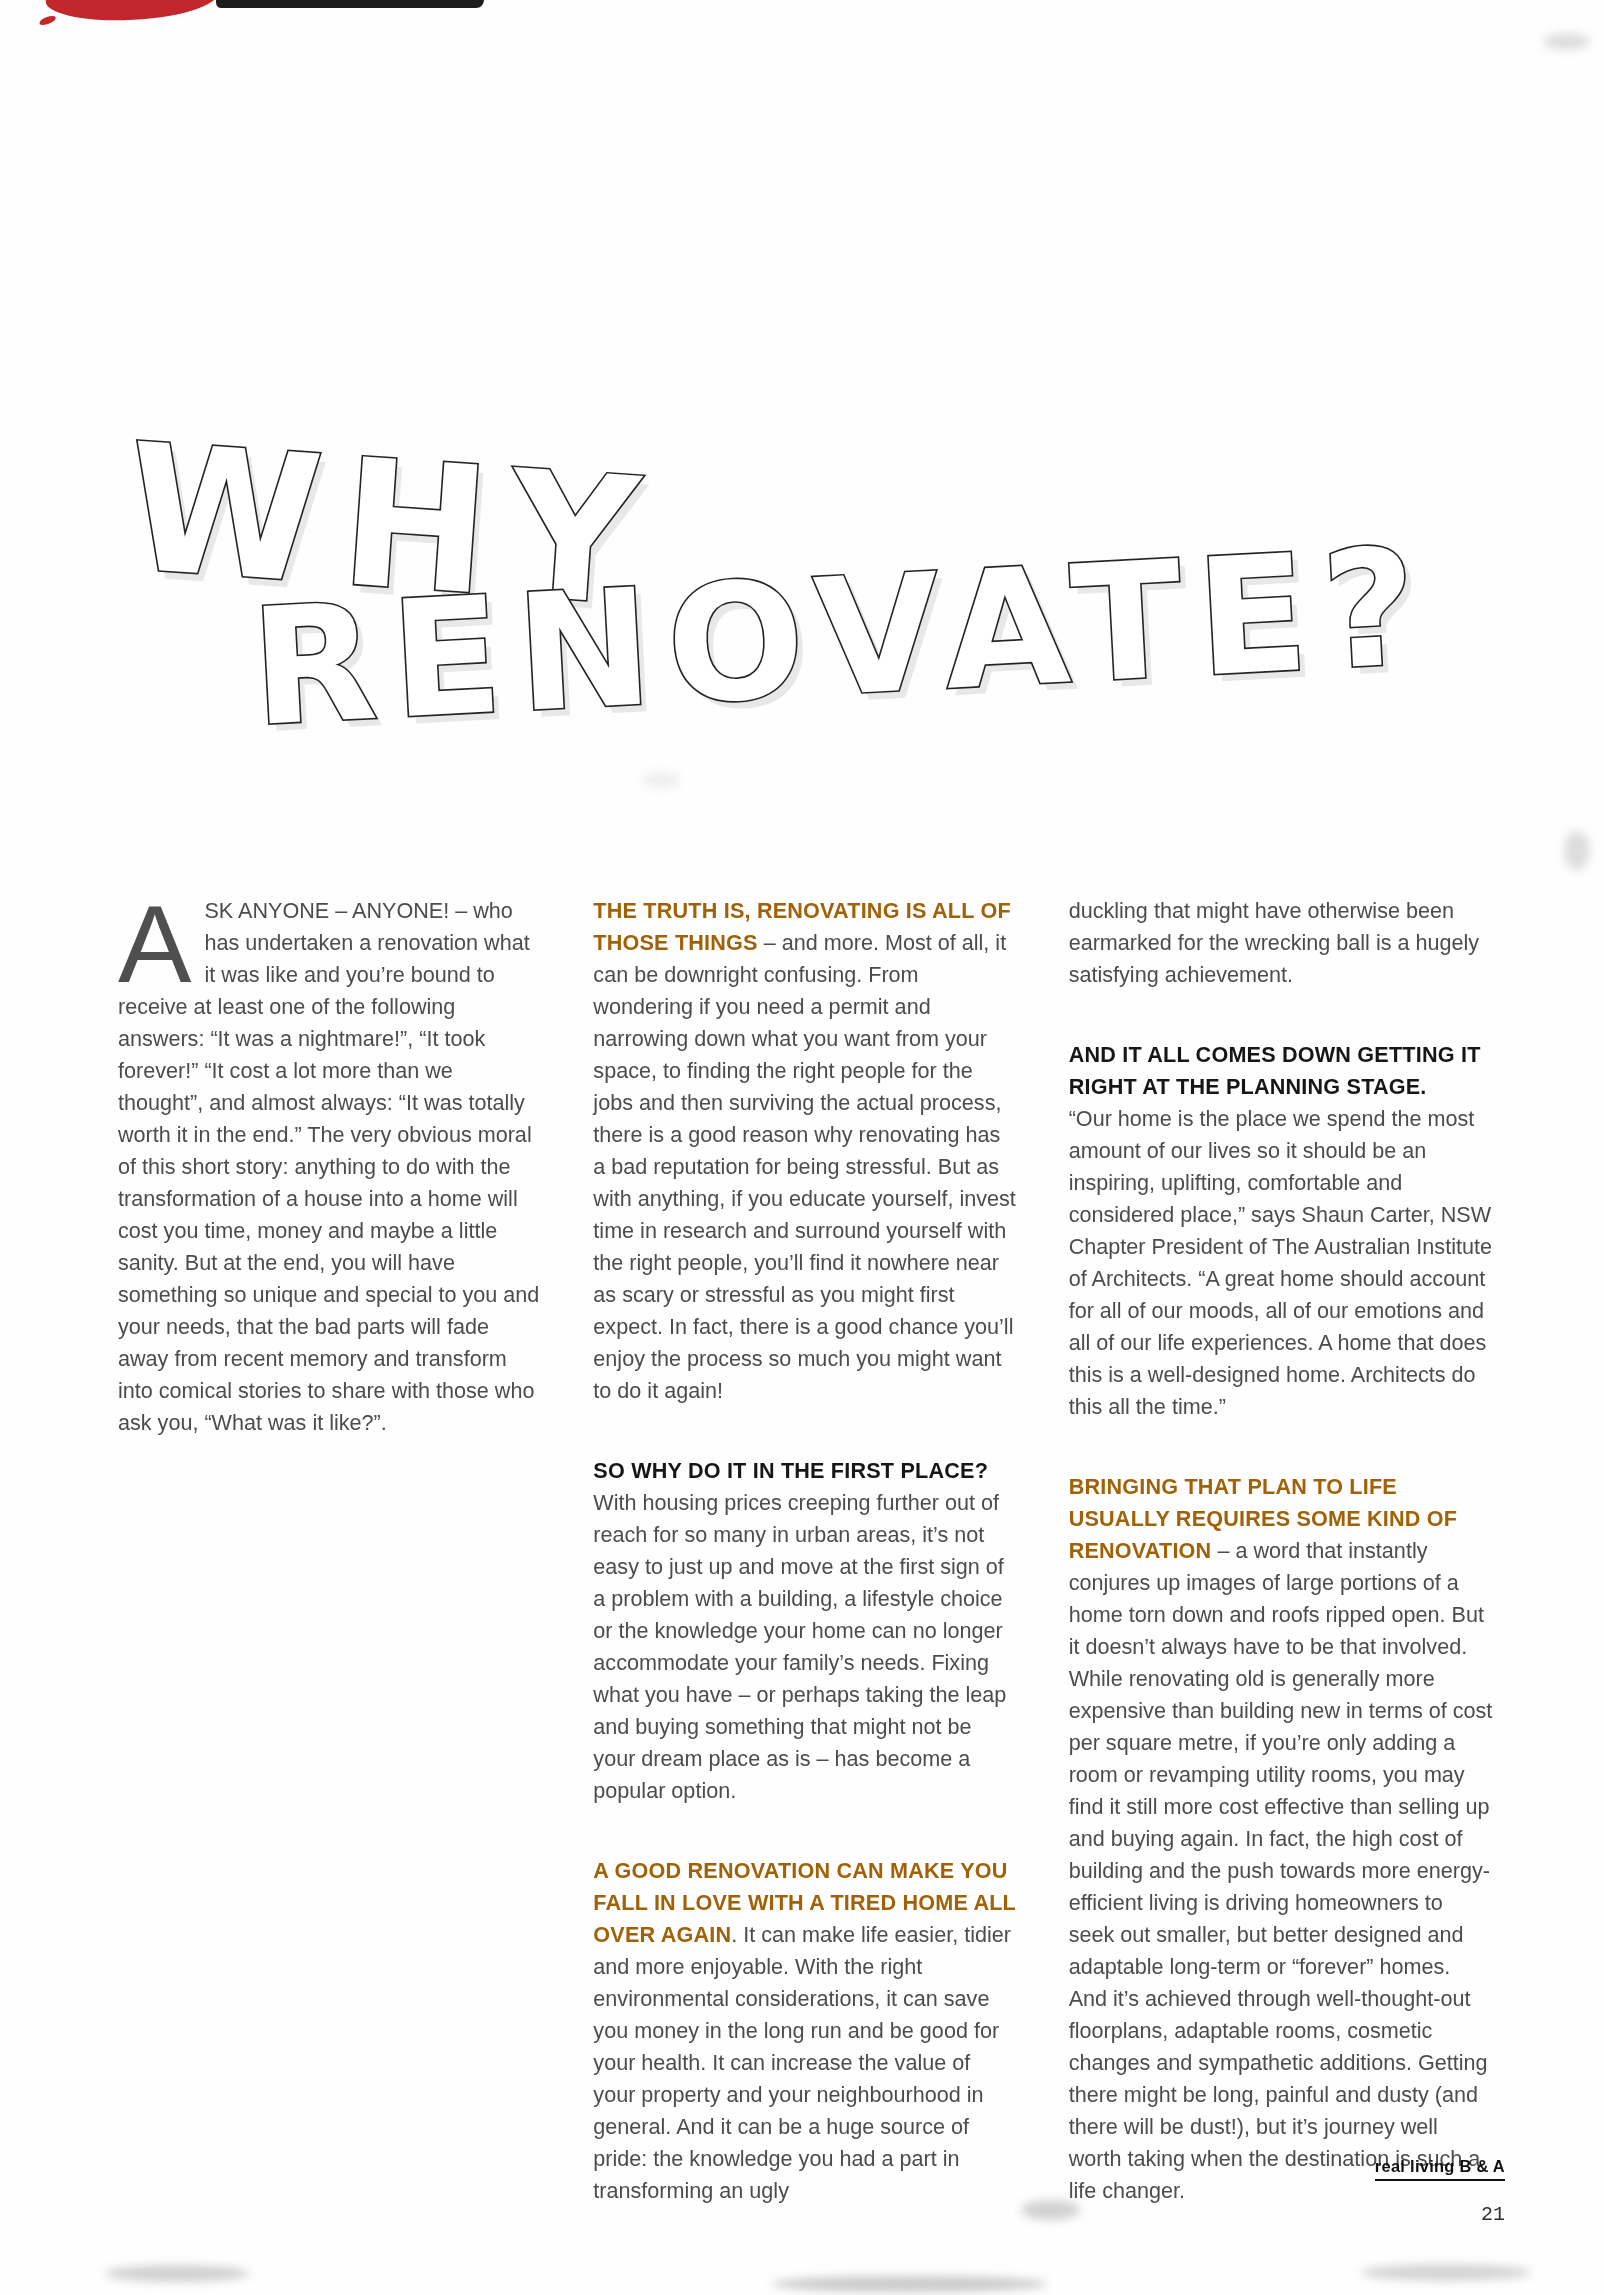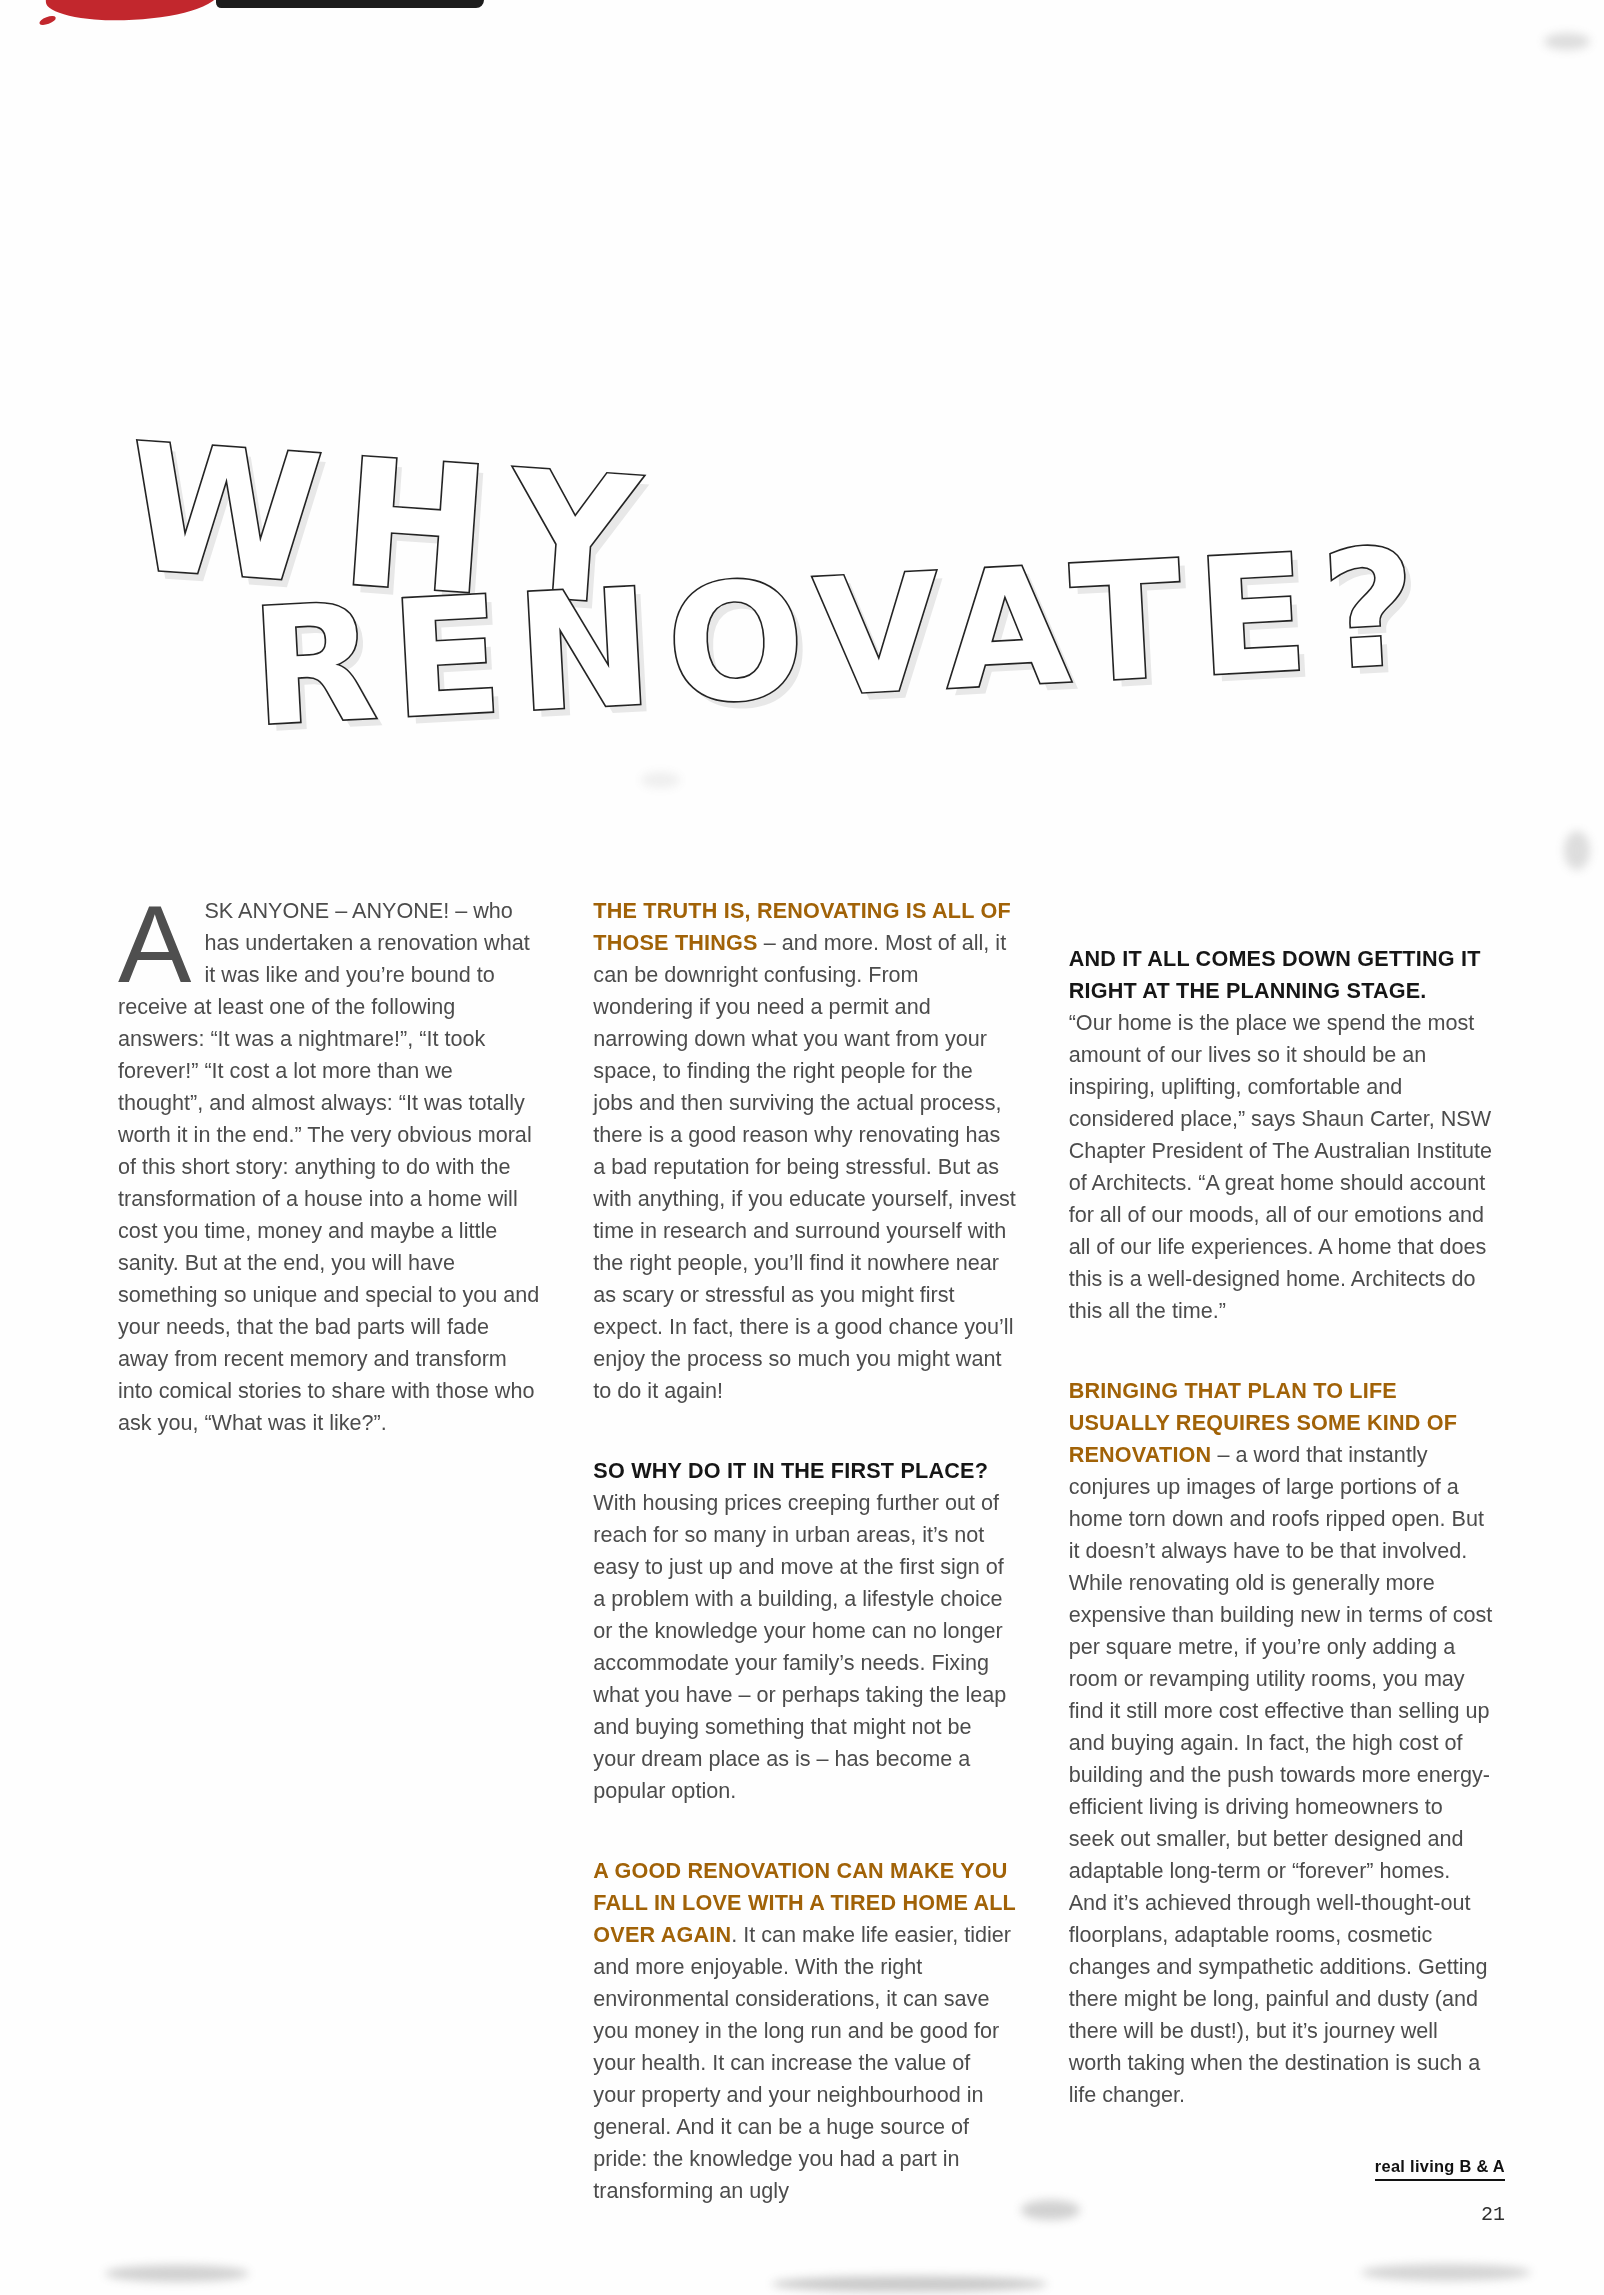--- a/index.html
+++ b/index.html
@@ -166,20 +166,23 @@
       </p>
       <p class="para sect">
         <strong class="blockhead">SO WHY DO IT IN THE FIRST PLACE?</strong><span>With housing prices creeping further out of reach for so many in urban areas, it’s not easy to just up and move at the first sign of a problem with a building, a lifestyle choice or the knowledge your home can no longer accommodate your family’s needs. Fixing what you have – or perhaps taking the leap and buying something that might not be your dream place as is – has become a popular option.</span>
       </p>
       <p class="para sect">
         <strong class="head">A GOOD RENOVATION CAN MAKE YOU FALL IN LOVE WITH A TIRED HOME ALL OVER AGAIN</strong><span>. It can make life easier, tidier and more enjoyable. With the right environmental considerations, it can save you money in the long run and be good for your health. It can increase the value of your property and your neighbourhood in general. And it can be a huge source of pride: the knowledge you had a part in transforming an ugly</span>
       </p>
     </section>
 
     <section class="col">
+      <p class="para">
+        <span>duckling that might have otherwise been earmarked for the wrecking ball is a hugely satisfying achievement.</span>
+      </p>
       <p class="para sect">
         <strong class="blockhead">AND IT ALL COMES DOWN GETTING IT RIGHT AT THE PLANNING STAGE.</strong><span>“Our home is the place we spend the most amount of our lives so it should be an inspiring, uplifting, comfortable and considered place,” says Shaun Carter, NSW Chapter President of The Australian Institute of Architects. “A great home should account for all of our moods, all of our emotions and all of our life experiences. A home that does this is a well-designed home. Architects do this all the time.”</span>
       </p>
       <p class="para sect">
         <strong class="head">BRINGING THAT PLAN TO LIFE USUALLY REQUIRES SOME KIND OF RENOVATION</strong><span> – a word that instantly conjures up images of large portions of a home torn down and roofs ripped open. But it doesn’t always have to be that involved. While renovating old is generally more expensive than building new in terms of cost per square metre, if you’re only adding a room or revamping utility rooms, you may find it still more cost effective than selling up and buying again. In fact, the high cost of building and the push towards more energy-efficient living is driving homeowners to seek out smaller, but better designed and adaptable long-term or “forever” homes. And it’s achieved through well-thought-out floorplans, adaptable rooms, cosmetic changes and sympathetic additions. Getting there might be long, painful and dusty (and there will be dust!), but it’s journey well worth taking when the destination is such a life changer.</span>
       </p>
     </section>
 
   </main>
 

